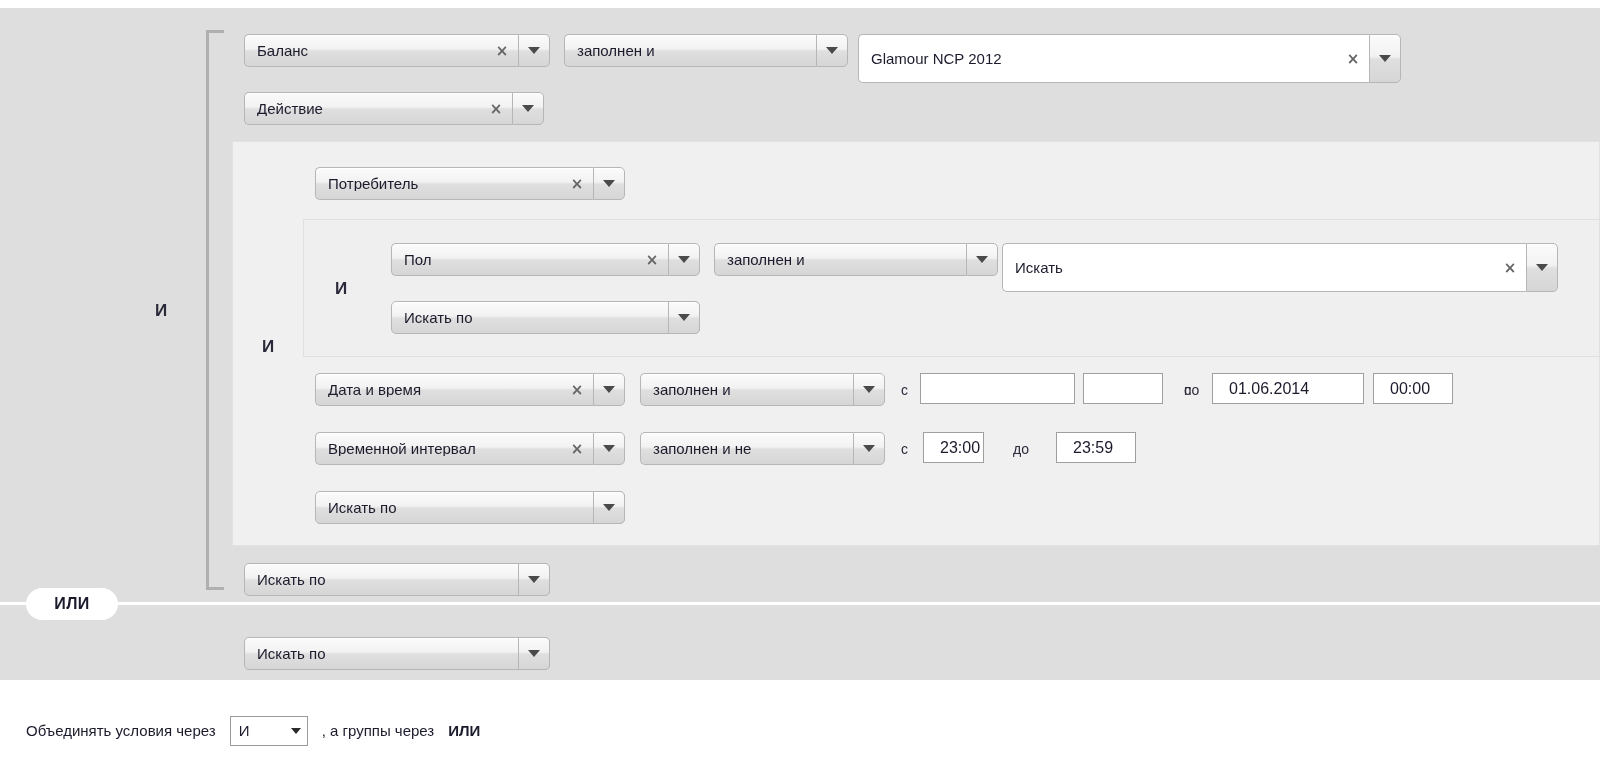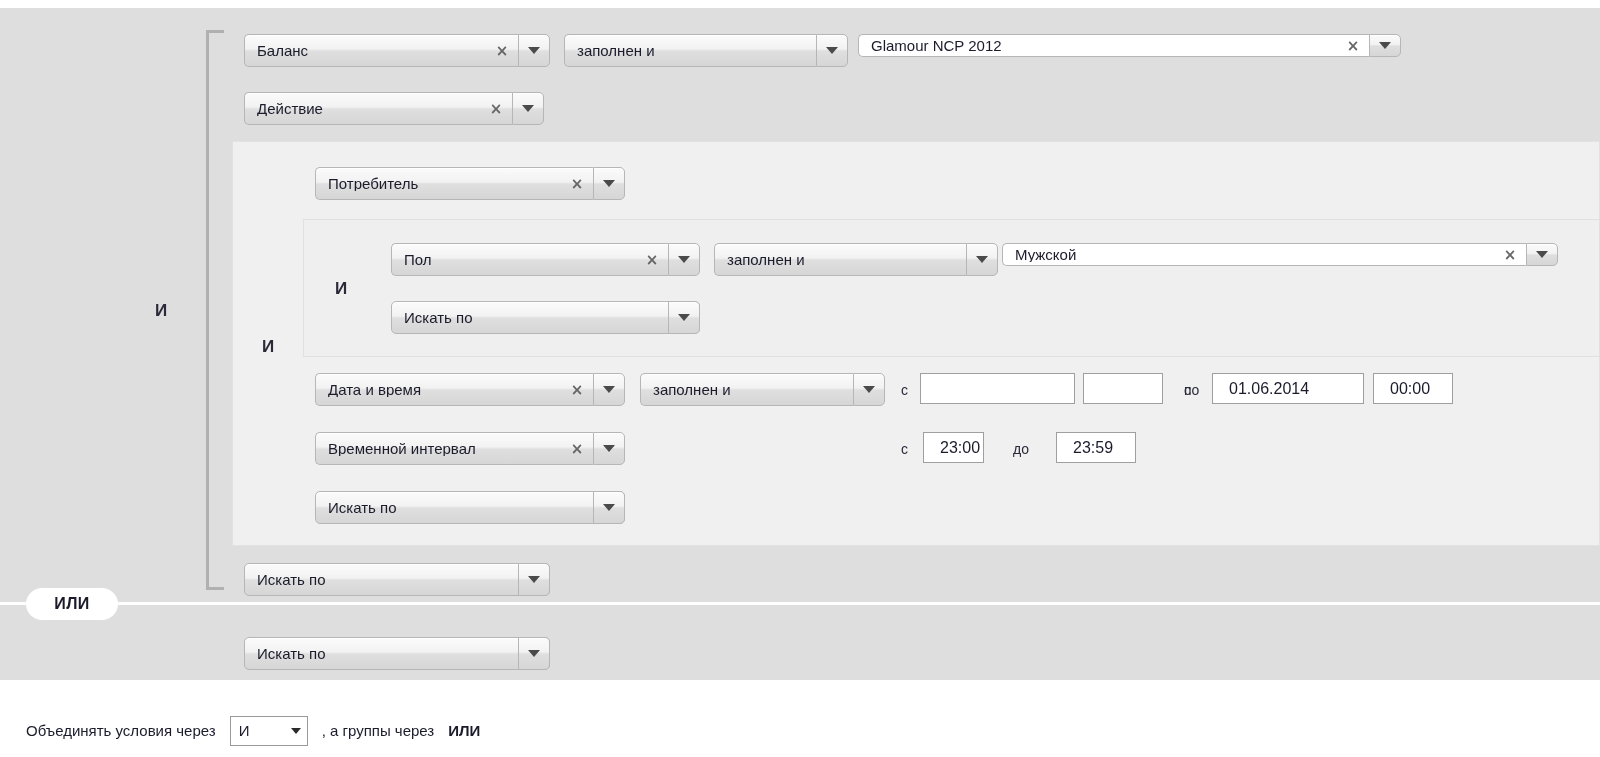--- a/index.html
+++ b/index.html
@@ -114,21 +114,21 @@
     content:"";
     width:0;height:0;
     border-left:6px solid transparent;
     border-right:6px solid transparent;
     border-top:7px solid #4a4a4a;
   }
 
   
   .valuecombo{
     position:absolute;
-    height:23px;
+    height:49px;
     display:flex;align-items:stretch;
     box-sizing:border-box;
   }
   .valuecombo .body{
     flex:1 1 auto;
     display:flex;align-items:center;
     background:#ffffff;
     border:1px solid #b6b6b6;
     border-right:none;
     border-radius:5px 0 0 5px;
@@ -289,21 +289,21 @@
 
     <div class="combo" style="left:702px;top:235px;width:284px;">
       <div class="body">
         <span class="label">заполнен и</span>
       </div>
       <div class="arrow"></div>
     </div>
 
     <div class="valuecombo" style="left:1002px;top:235px;width:556px;">
       <div class="body">
-        <span class="label">Мужской</span>
+        <span class="label">Искать</span>
         <span class="clear">×</span>
       </div>
       <div class="arrow"></div>
     </div>
 
     <div class="combo" style="left:379px;top:293px;width:309px;">
       <div class="body solo">
         <span class="label">Искать по</span>
       </div>
       <div class="arrow" style="position:absolute;right:0;top:0;height:33px;border-radius:0 5px 5px 0;"></div>
@@ -335,20 +335,26 @@
     <div class="tlabel" style="left:901px;top:375px;">с</div>
 
     <div class="combo" style="left:303px;top:424px;width:310px;">
       <div class="body">
         <span class="label">Временной интервал</span>
         <span class="clear">×</span>
       </div>
       <div class="arrow"></div>
     </div>
 
+    <div class="combo" style="left:628px;top:424px;width:245px;">
+      <div class="body">
+        <span class="label">заполнен и не</span>
+      </div>
+      <div class="arrow"></div>
+    </div>
 
     <div class="tlabel" style="left:901px;top:434px;">с</div>
     <div class="tinput" style="left:923px;top:424px;width:61px;">23:00</div>
 
     <div class="tlabel" style="left:1013px;top:434px;">до</div>
     <div class="tinput" style="left:1056px;top:424px;width:80px;">23:59</div>
 
     <div class="combo" style="left:303px;top:483px;width:310px;">
       <div class="body solo">
         <span class="label">Искать по</span>

